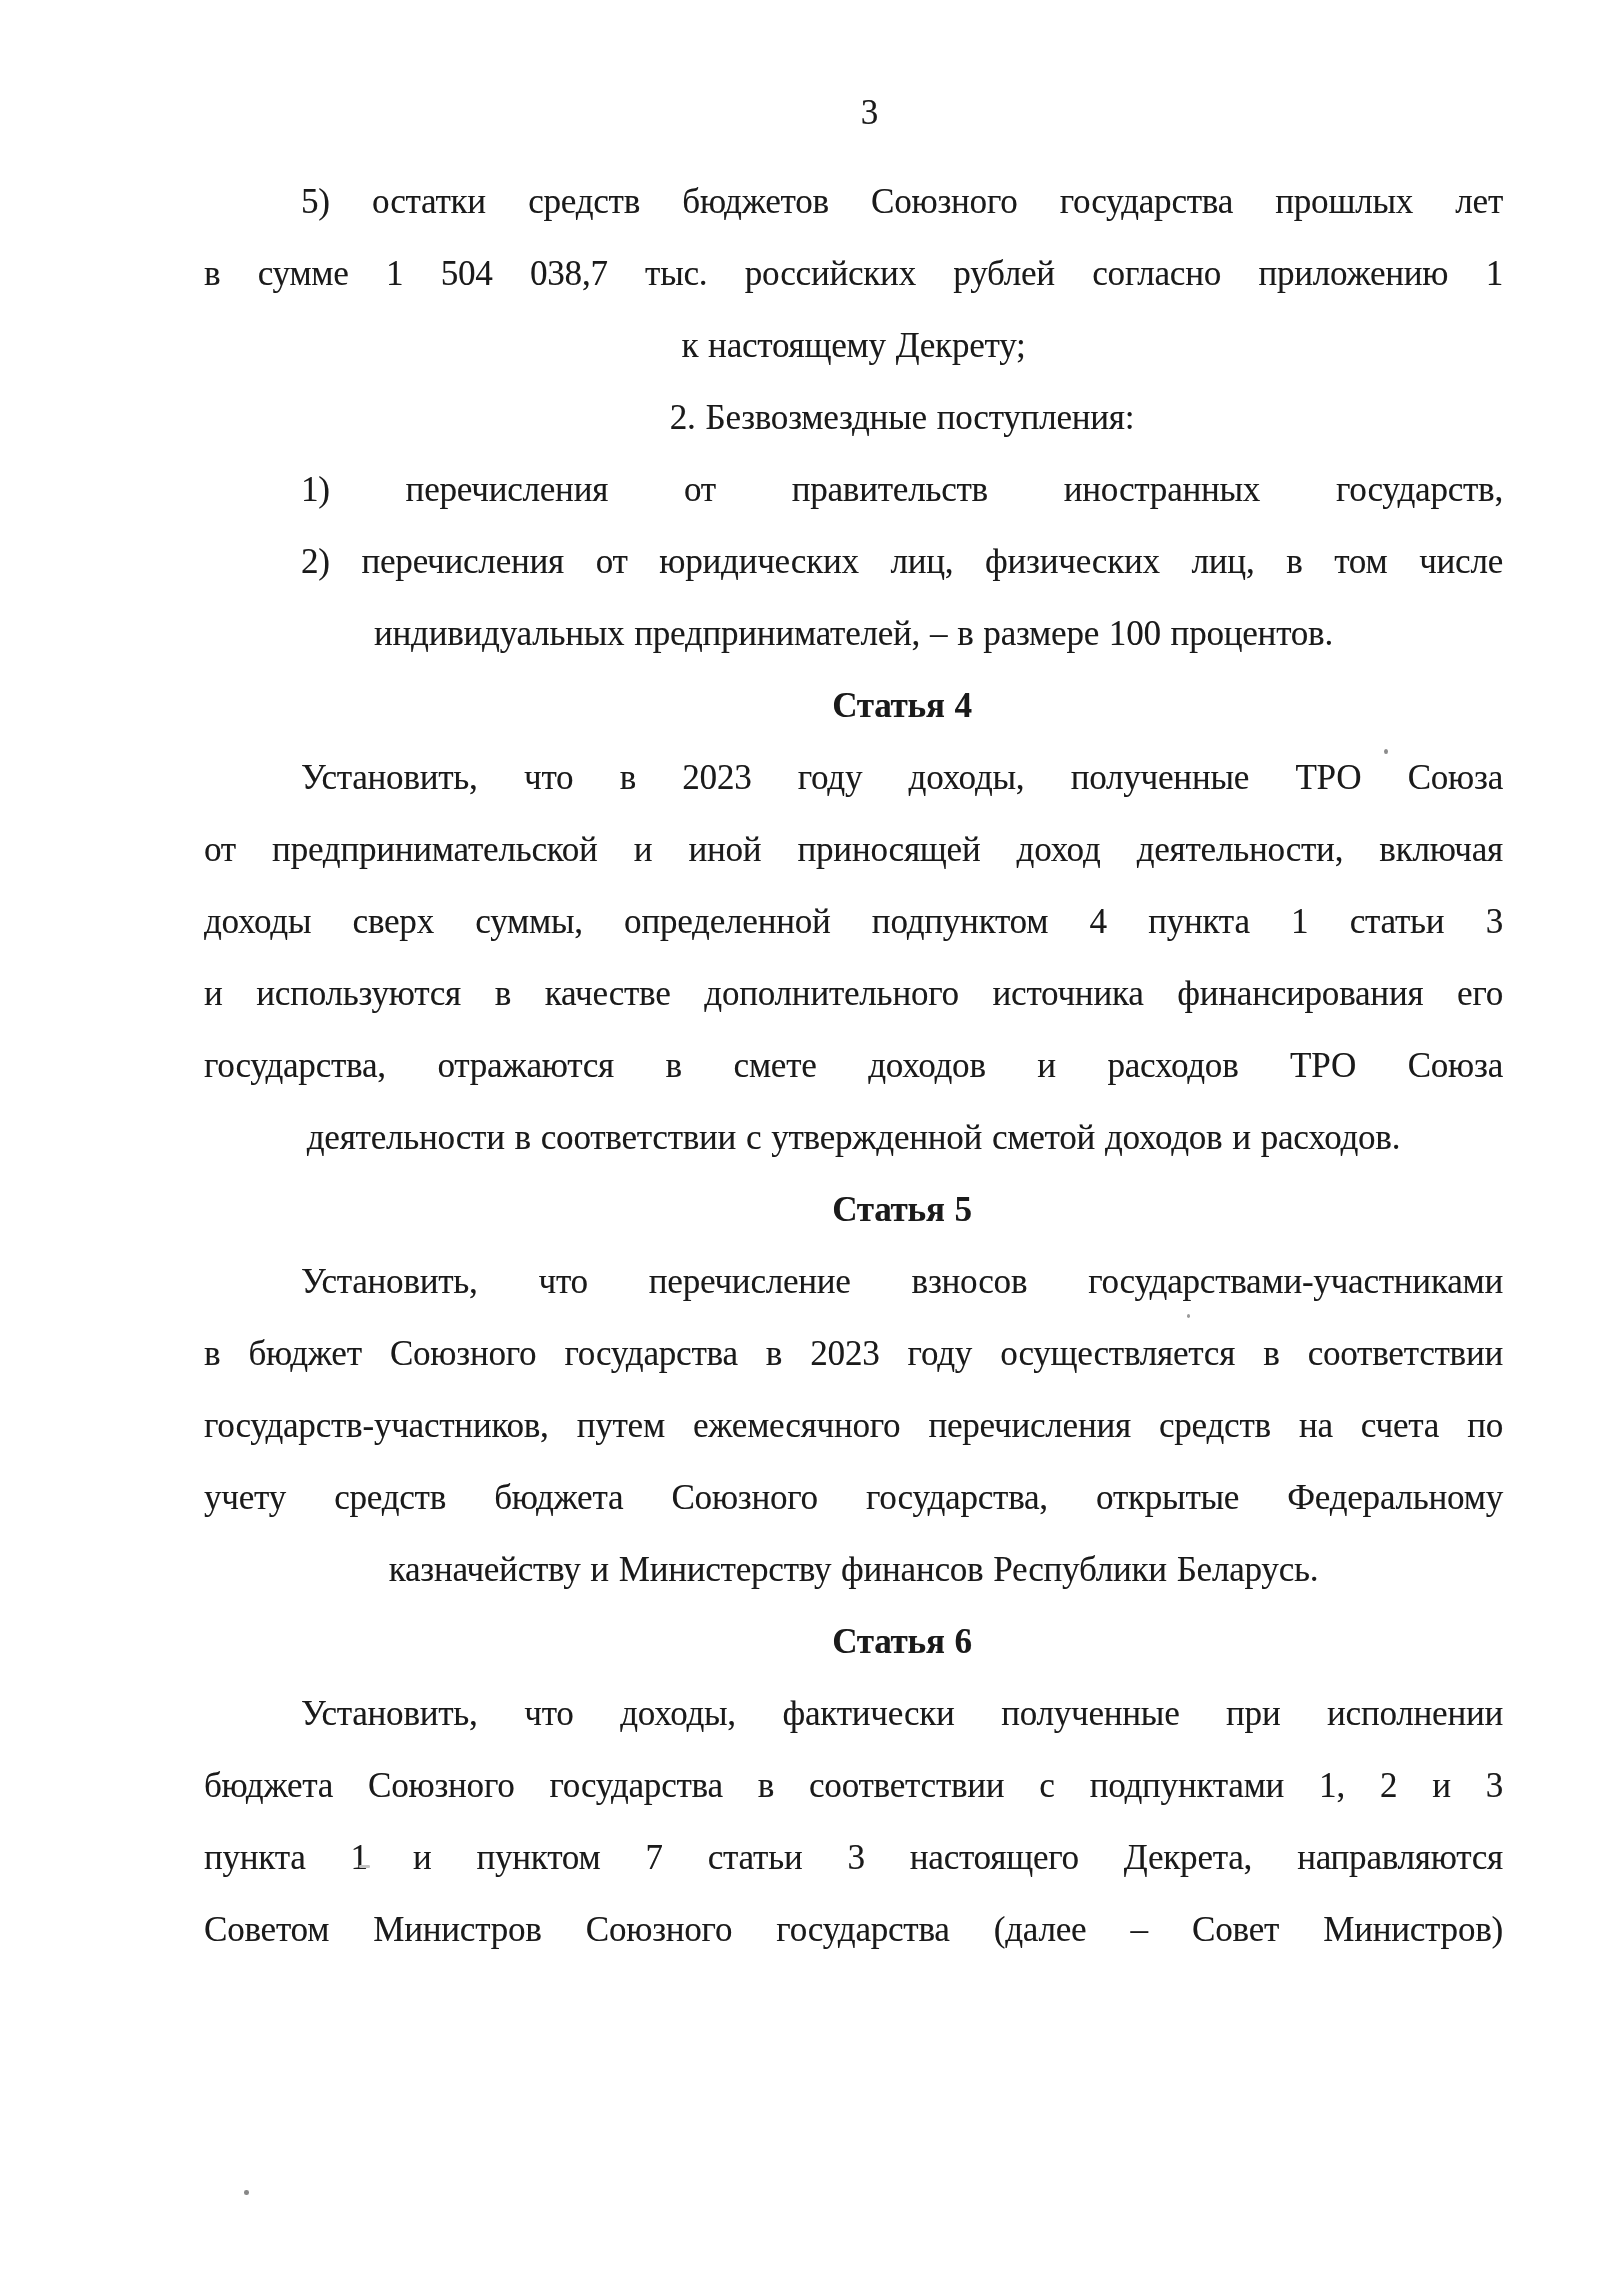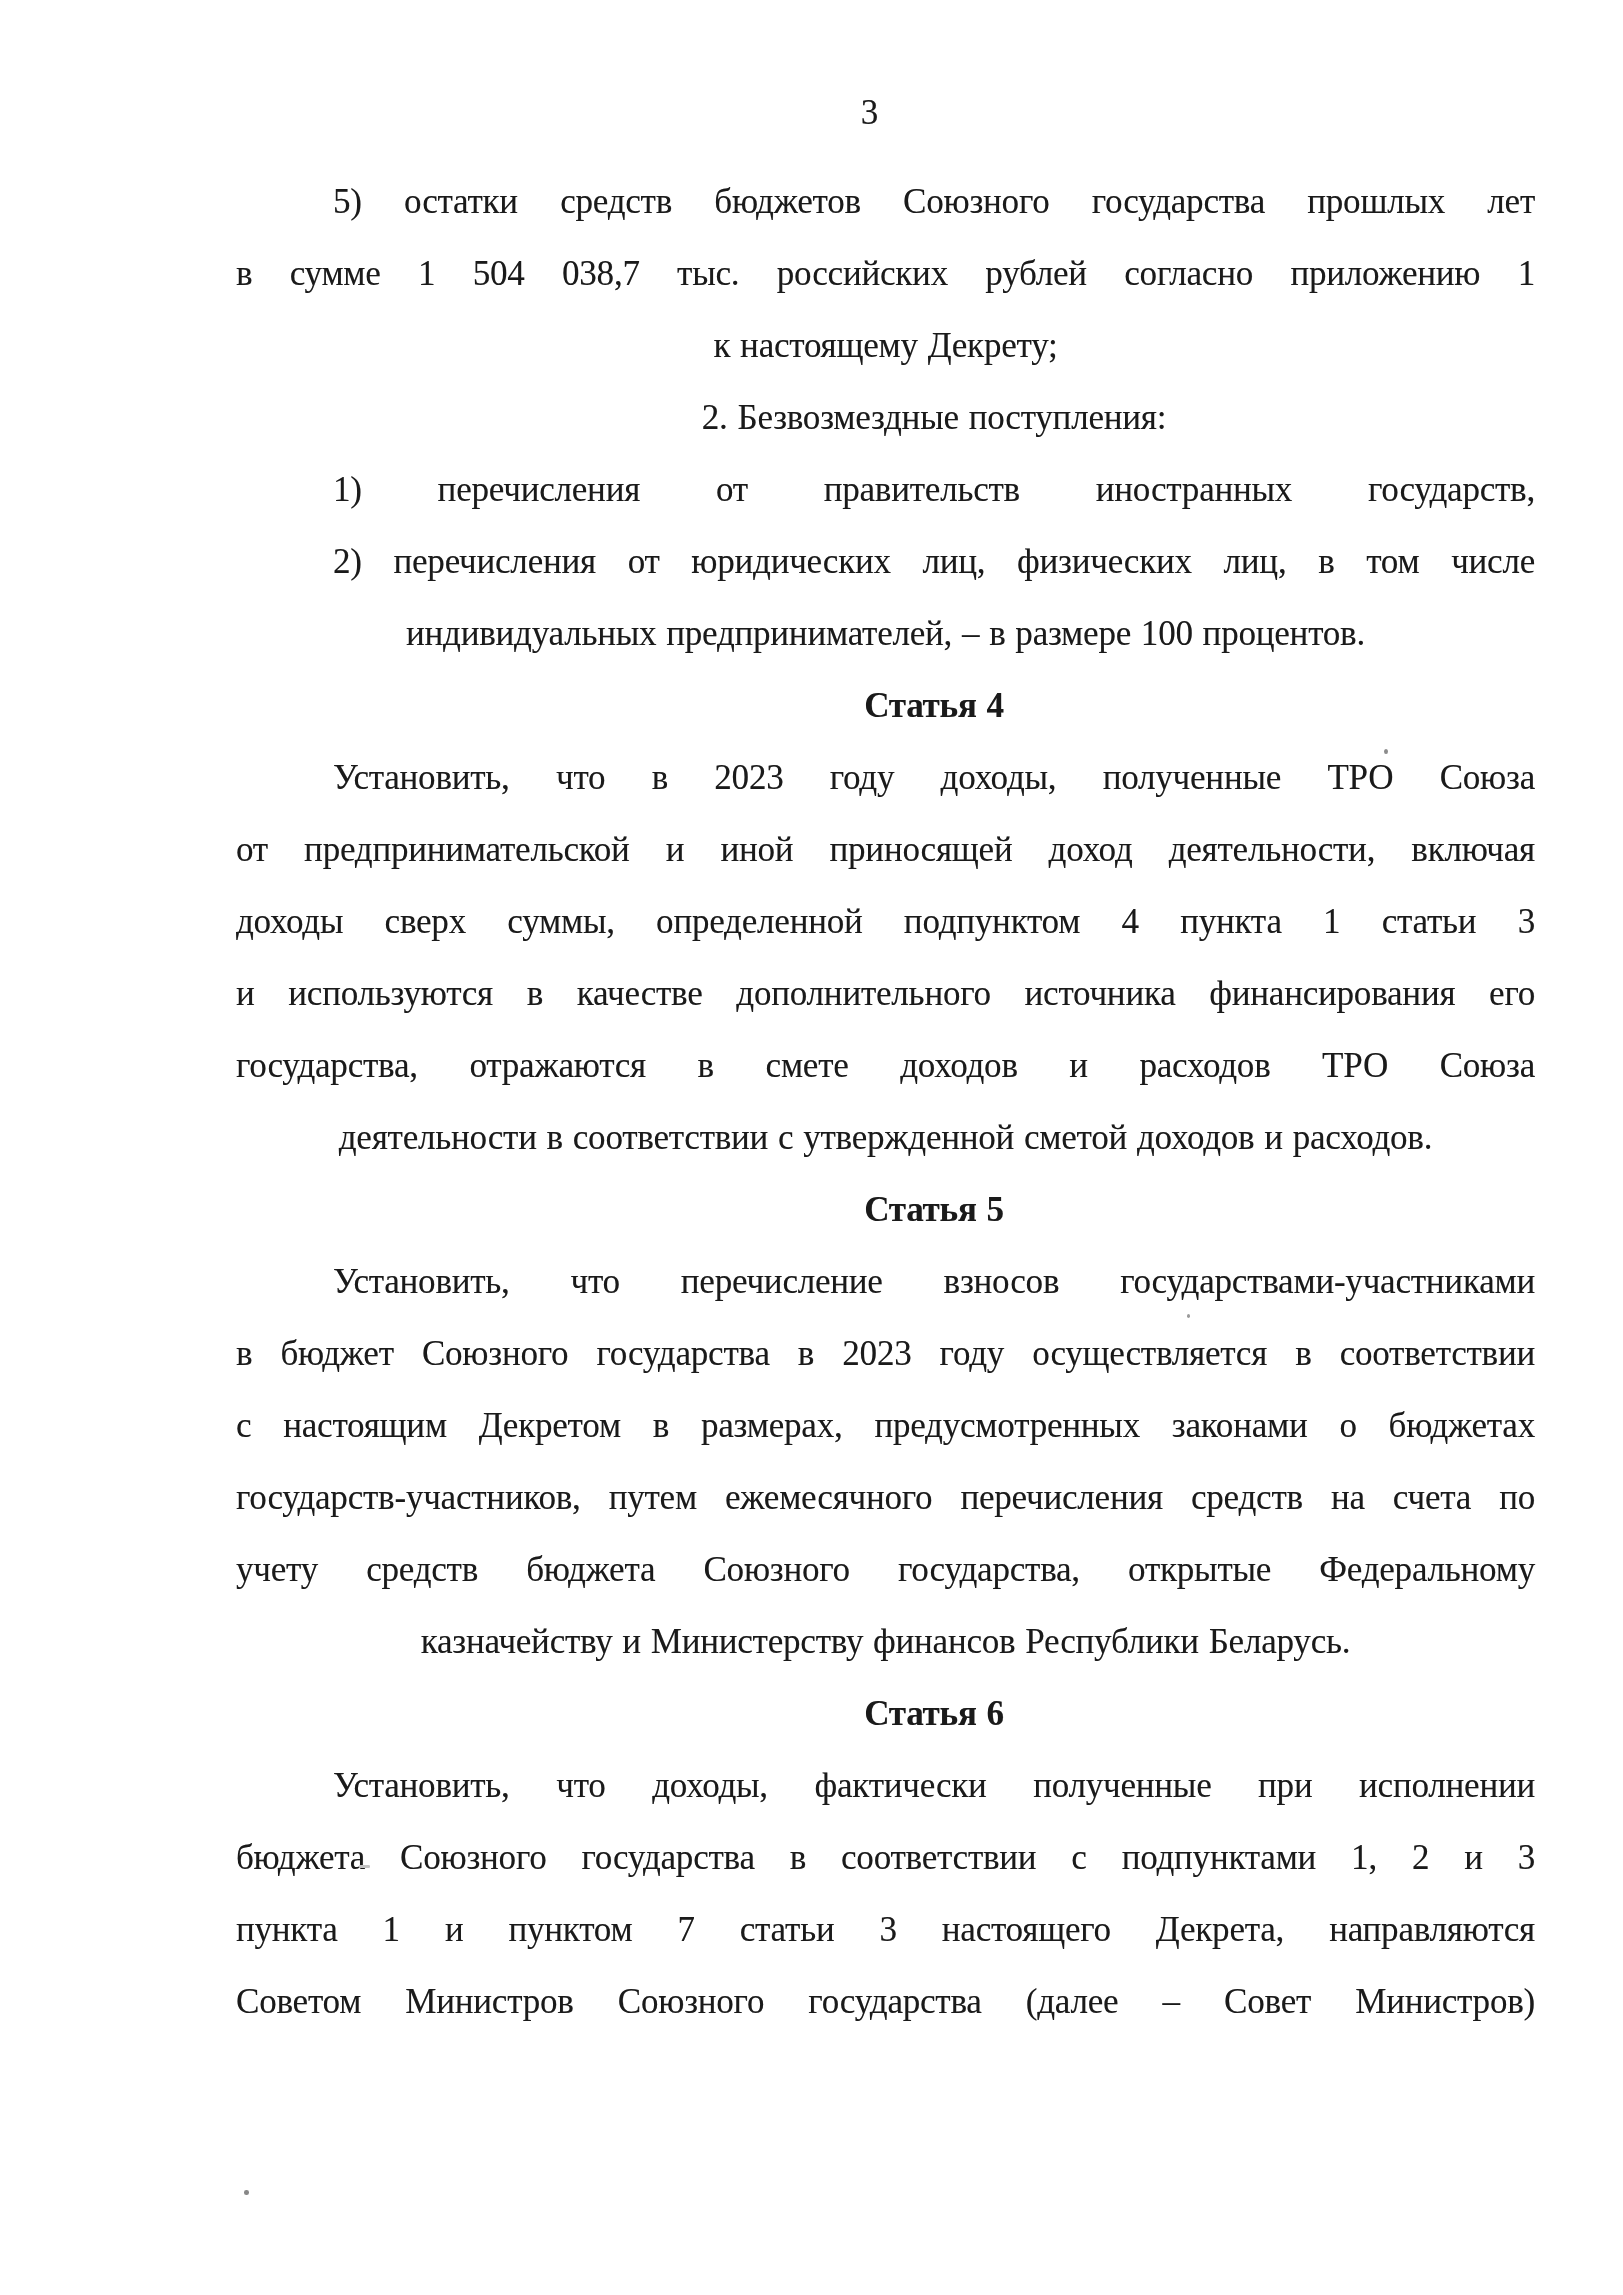--- a/index.html
+++ b/index.html
@@ -23,21 +23,21 @@
     left: 220px;
     top: 77px;
     width: 1299px;
     text-align: center;
     font-size: 35px;
     line-height: 72px;
     text-shadow: 0.2px 0.2px 0 rgba(0,0,0,0.35);
   }
   .document-body {
     position: absolute;
-    left: 236px;
+    left: 204px;
     top: 166px;
     width: 1299px;
     font-size: 35px;
     letter-spacing: -0.2px;
     word-spacing: 1.3px;
     text-shadow: 0.2px 0.2px 0 rgba(0,0,0,0.35);
   }
   .block { margin: 0; }
   .line {
     height: 72px;
@@ -91,21 +91,20 @@
         <div class="line justify">и используются в качестве дополнительного источника финансирования его</div>
         <div class="line justify">государства, отражаются в смете доходов и расходов ТРО Союза</div>
         <div class="line">деятельности в соответствии с утвержденной сметой доходов и расходов.</div>
       </div>
       <div class="block heading">
         <div class="line indent bold">Статья 5</div>
       </div>
       <div class="block paragraph">
         <div class="line justify indent">Установить, что перечисление взносов государствами-участниками</div>
         <div class="line justify">в бюджет Союзного государства в 2023 году осуществляется в соответствии</div>
-        <div class="line justify">с настоящим Декретом в размерах, предусмотренных законами о бюджетах</div>
         <div class="line justify">государств-участников, путем ежемесячного перечисления средств на счета по</div>
         <div class="line justify">учету средств бюджета Союзного государства, открытые Федеральному</div>
         <div class="line">казначейству и Министерству финансов Республики Беларусь.</div>
       </div>
       <div class="block heading">
         <div class="line indent bold">Статья 6</div>
       </div>
       <div class="block paragraph">
         <div class="line justify indent">Установить, что доходы, фактически полученные при исполнении</div>
         <div class="line justify">бюджета Союзного государства в соответствии с подпунктами 1, 2 и 3</div>

